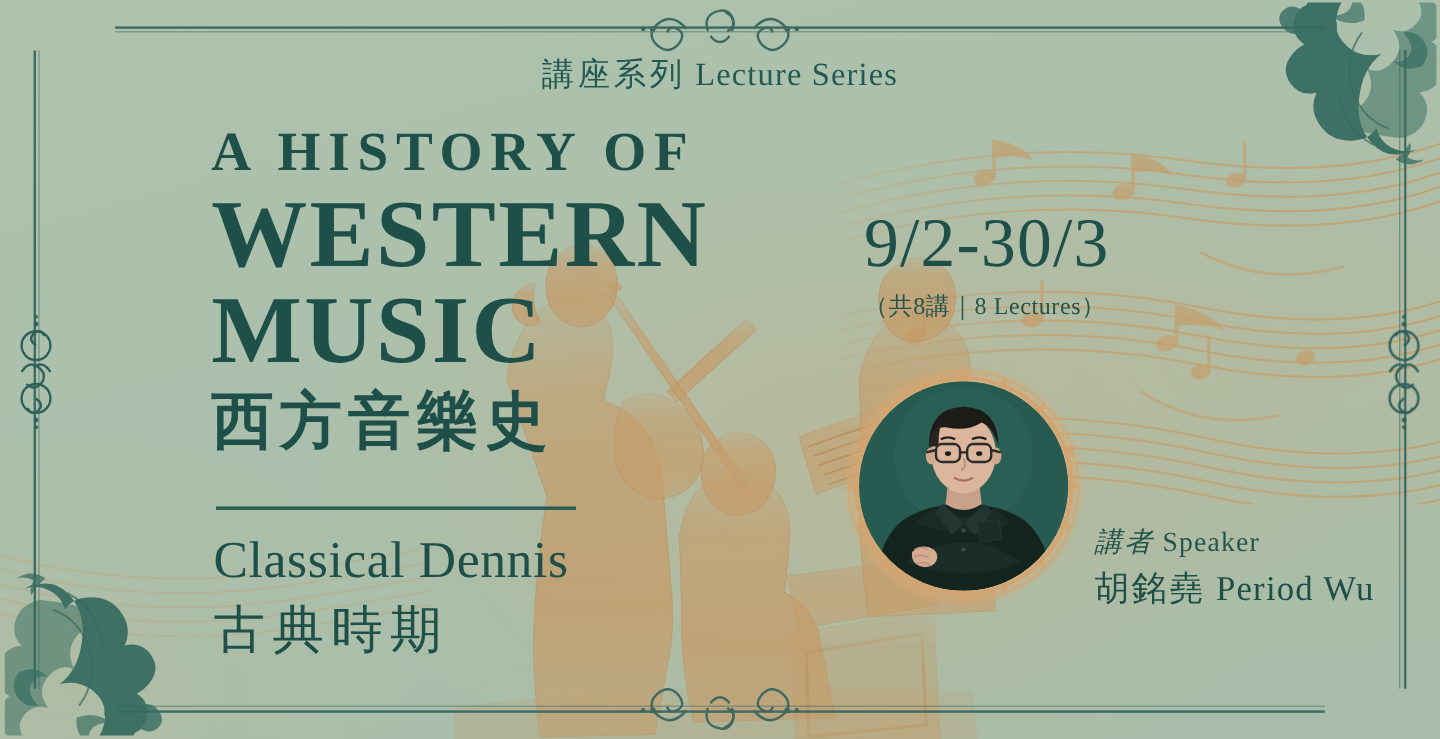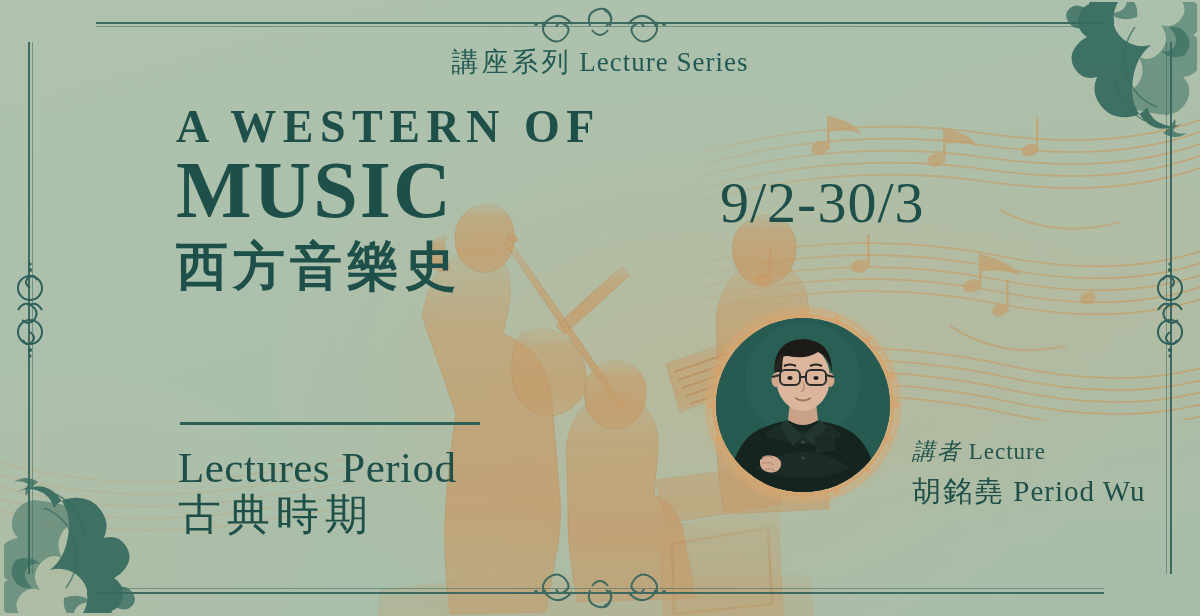--- a/index.html
+++ b/index.html
@@ -112,21 +112,21 @@
   .subtitle-en {
     font-size: 43px;
     line-height: 1.1;
     letter-spacing: 0.5px;
     color: #1e5049;
   }
   .subtitle-cjk {
     font-size: 43px;
     letter-spacing: 6px;
     line-height: 1.12;
-    margin-top: 0;
+    margin-top: 11px;
     color: #1e5049;
   }
 
   .date-block { position: absolute; left: 720px; top: 174px; width: 420px; }
   .date-main {
     font-size: 58px;
     letter-spacing: 1px;
     line-height: 1;
     color: #1e5049;
   }
@@ -405,34 +405,36 @@
     </g>
   </svg>
 
   <div class="content">
 
     <div class="lecture-series">
       <span class="cjk">講座系列</span><span> Lecture Series</span>
     </div>
 
     <div class="title-block">
-      <div class="title-line1">A WESTERN OF</div>
+      <div class="title-line1">A HISTORY OF</div>
+      <div class="title-line2">WESTERN</div>
       <div class="title-line3">MUSIC</div>
       <div class="title-cjk">西方音樂史</div>
     </div>
 
     <div class="divider"></div>
 
     <div class="subtitle-block">
-      <div class="subtitle-en">Lectures Period</div>
+      <div class="subtitle-en">Classical Dennis</div>
       <div class="subtitle-cjk">古典時期</div>
     </div>
 
     <div class="date-block">
       <div class="date-main">9/2-30/3</div>
+      <div class="date-note">（共8講｜8 Lectures）</div>
     </div>
 
     <div class="portrait-wrap">
       <svg class="portrait-frame" viewBox="0 0 206 206">
         <defs>
           <radialGradient id="frameGlow" cx="50%" cy="50%" r="50%">
             <stop offset="72%" stop-color="#d6aa76" stop-opacity="0"></stop>
             <stop offset="86%" stop-color="#d6aa76" stop-opacity="0.85"></stop>
             <stop offset="100%" stop-color="#d6aa76" stop-opacity="0.12"></stop>
           </radialGradient>
@@ -530,21 +532,21 @@
             <circle cx="87" cy="140" r="1.8"></circle>
           </g>
 
           <path d="M98 118 l18 -3 3 16 -18 3 z" fill="#1b2b25" stroke="#24352e" stroke-width="1"></path>
         </svg>
       </div>
     </div>
 
     <div class="speaker-block">
       <div class="speaker-label">
-        <span class="cjk">講者</span><span> Lecture</span>
+        <span class="cjk">講者</span><span> Speaker</span>
       </div>
       <div class="speaker-name">
         <span class="cjk">胡銘堯</span><span> Period Wu</span>
       </div>
     </div>
 
   </div>
 </div>
 
 </body></html>

